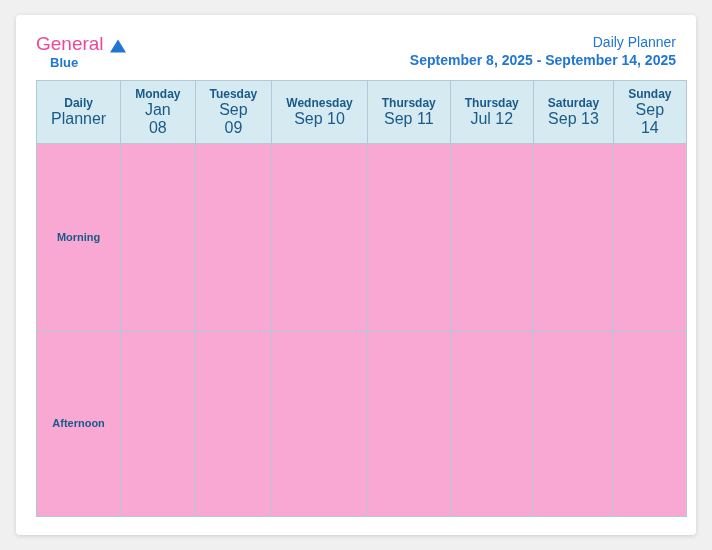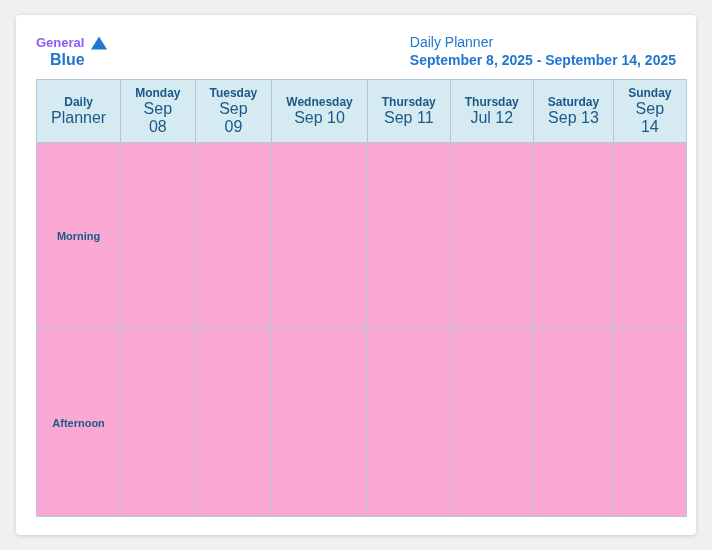--- a/index.html
+++ b/index.html
@@ -27,39 +27,39 @@
       justify-content: space-between;
       align-items: flex-start;
       margin-bottom: 10px;
     }
     .logo-area {
       display: flex;
       flex-direction: column;
       align-items: flex-start;
     }
     .logo-text-general {
+      font-size: 19px;
+      color: #ec4899;
+      font-weight: normal;
+    }
+    .logo-text-blue {
       font-size: 13px;
-      color: #8b5cf6;
-      font-weight: bold;
-    }
-    .logo-text-blue {
-      font-size: 16px;
       color: #2176d2;
       font-weight: bold;
       padding-left: 14px;
     }
     .logo-icon {
       display: inline-block;
       width: 16px;
       height: 14px;
       margin-left: 2px;
       vertical-align: middle;
     }
     .title-area {
-      text-align: left;
+      text-align: right;
     }
     .title-main {
       font-size: 14px;
       color: #2176d2;
       font-weight: normal;
     }
     .title-date {
       font-size: 14px;
       color: #2176d2;
       font-weight: bold;
@@ -138,21 +138,21 @@
 
   <table class="calendar-table">
     <thead>
       <tr>
         <th>
           <span class="day-name">Daily</span>
           <span class="day-date">Planner</span>
         </th>
         <th>
           <span class="day-name">Monday</span>
-          <span class="day-date">Sep 08</span>
+          <span class="day-date">Jan 08</span>
         </th>
         <th>
           <span class="day-name">Tuesday</span>
           <span class="day-date">Sep 09</span>
         </th>
         <th>
           <span class="day-name">Wednesday</span>
           <span class="day-date">Sep 10</span>
         </th>
         <th>

